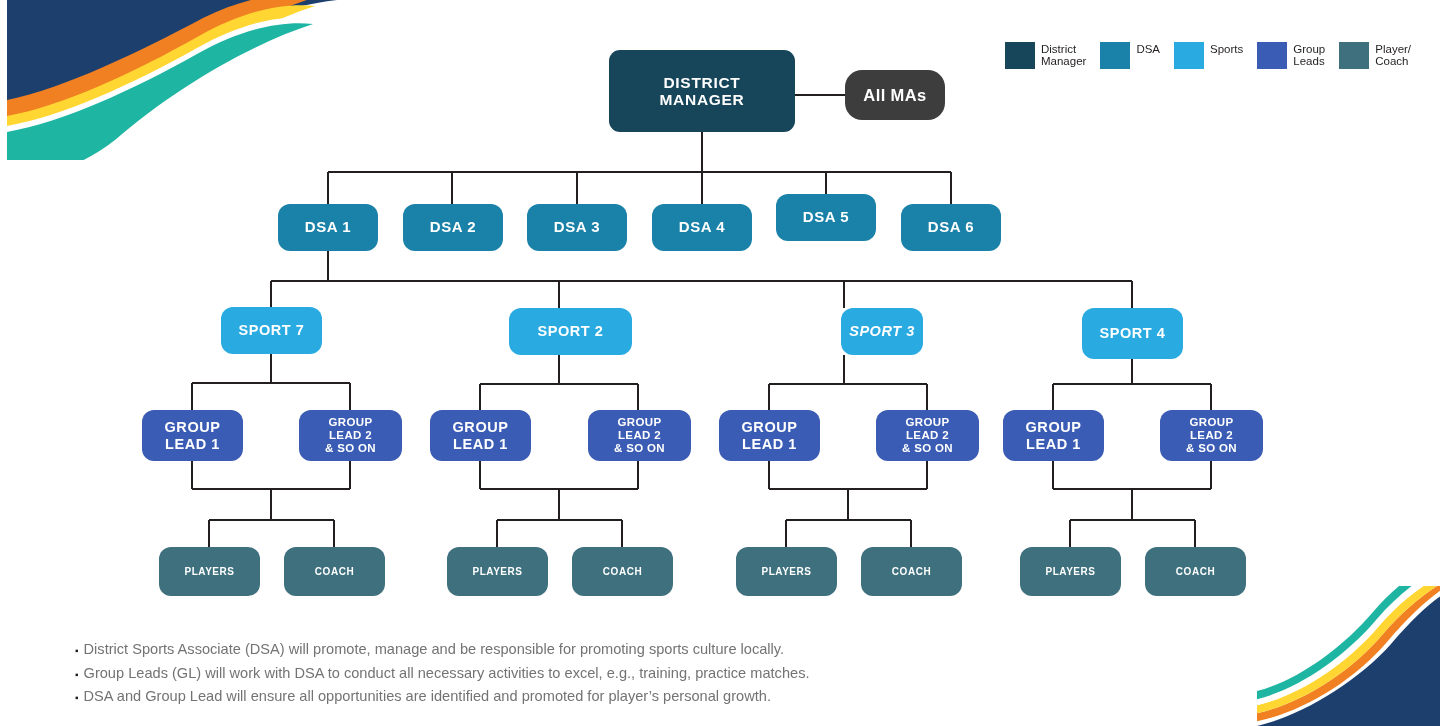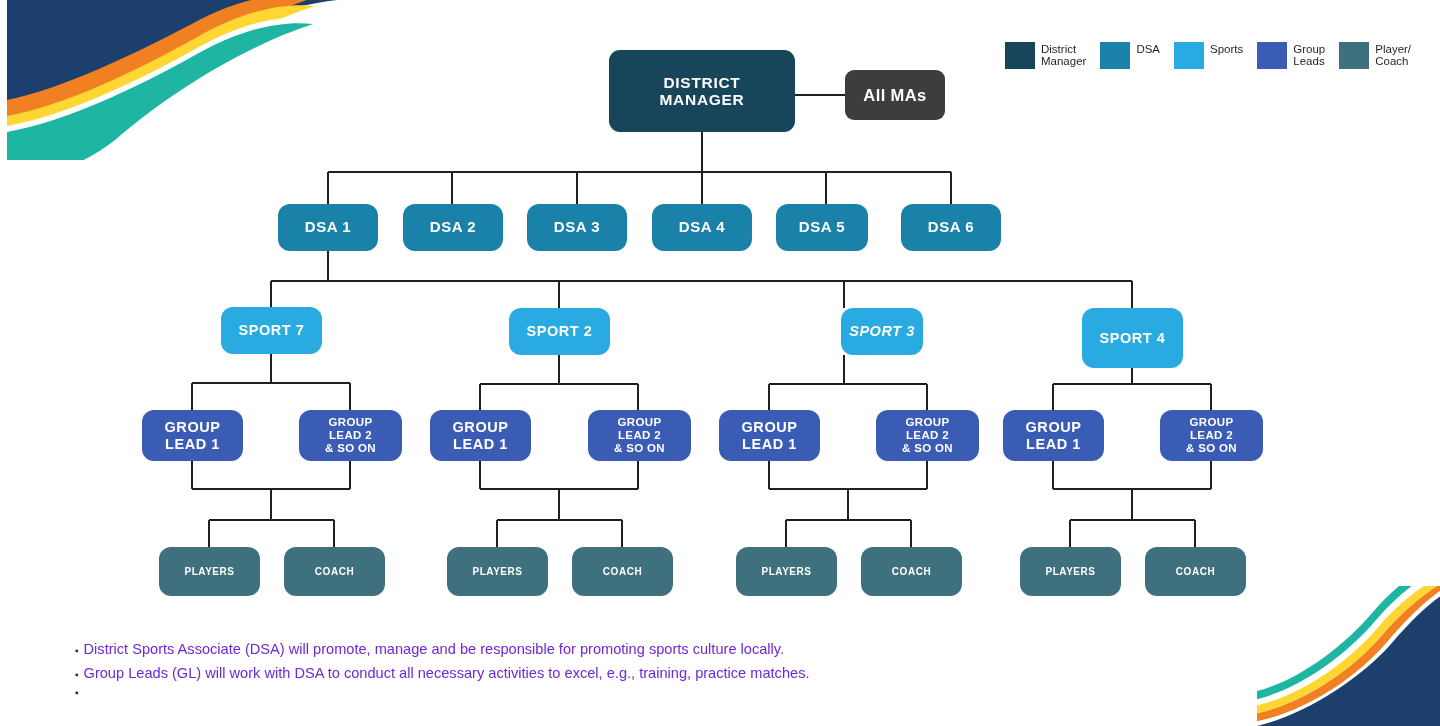--- a/index.html
+++ b/index.html
@@ -29,36 +29,36 @@
   .node{
     position:absolute;box-sizing:border-box;
     display:flex;align-items:center;justify-content:center;text-align:center;
     color:#ffffff;font-weight:bold;letter-spacing:.55px;
     border-radius:12px;z-index:3;
     font-family:"Liberation Sans","DejaVu Sans",sans-serif;
   }
   .node span{display:block;line-height:1.13;white-space:pre-line;}
 
   .n-dm{background:#17455A;border-radius:11px;font-size:15.5px;letter-spacing:.7px;}
-  .n-ma{background:#3D3D3D;border-radius:9px;font-size:16.5px;letter-spacing:.4px;}
+  .n-ma{background:#3D3D3D;border-radius:17px;font-size:16.5px;letter-spacing:.4px;}
   .n-dsa{background:#1A82A8;font-size:15px;}
   .n-sport{background:#29ABE2;font-size:14.5px;}
   .n-gl{background:#3A5CB4;font-size:14.5px;}
   .n-gl-small{background:#3A5CB4;font-size:11.5px;letter-spacing:.35px;}
   .n-pc{background:#3E707E;font-size:10px;}
 
   
   #wires{position:absolute;left:0;top:0;width:1440px;height:726px;z-index:1;}
 
   
   #notes{position:absolute;left:68px;top:641px;width:900px;}
   .note-row{display:flex;align-items:baseline;margin-bottom:7.5px;}
   .note-bullet{color:#231f20;font-size:10px;line-height:1;margin-right:5px;}
   .note-text{
-    font-size:14.6px;line-height:16px;color:#6d28d9;
+    font-size:14.6px;line-height:16px;color:#737373;
     font-family:"Liberation Sans","DejaVu Sans",sans-serif;
   }
 </style>
 </head>
 <body>
 
 <div id="stage">
 
   <svg id="swoosh-tl" class="swoosh" viewBox="0 0 330 160">
     <path d="M0,0 L330,0 C250,10 150,48 78,105 C40,135 16,152 0,160 Z" fill="#1C3F6E"></path>
@@ -192,37 +192,37 @@
   </div>
   <div class="node n-dsa" style="left:396px;top:204px;width:100px;height:47px;justify-content:center;">
     <span>DSA 2</span>
   </div>
   <div class="node n-dsa" style="left:520px;top:204px;width:100px;height:47px;">
     <span>DSA 3</span>
   </div>
   <div class="node n-dsa" style="left:645px;top:204px;width:100px;height:47px;">
     <span>DSA 4</span>
   </div>
-  <div class="node n-dsa" style="left:769px;top:204px;width:92px;height:47px;">
+  <div class="node n-dsa" style="left:769px;top:194px;width:100px;height:47px;">
     <span>DSA 5</span>
   </div>
   <div class="node n-dsa" style="left:894px;top:204px;width:100px;height:47px;">
     <span>DSA 6</span>
   </div>
 
   <div class="node n-sport" style="left:214px;top:307px;width:101px;height:47px;">
     <span>SPORT 7</span>
   </div>
-  <div class="node n-sport" style="left:502px;top:308px;width:101px;height:47px;">
+  <div class="node n-sport" style="left:502px;top:308px;width:123px;height:47px;">
     <span>SPORT 2</span>
   </div>
   <div class="node n-sport" style="left:834px;top:308px;width:82px;height:47px;font-style:italic;">
     <span>SPORT 3</span>
   </div>
-  <div class="node n-sport" style="left:1075px;top:308px;width:101px;height:60px;">
+  <div class="node n-sport" style="left:1075px;top:308px;width:101px;height:51px;">
     <span>SPORT 4</span>
   </div>
 
   <div class="node n-gl" style="left:135px;top:410px;width:101px;height:51px;">
     <span>GROUP
 LEAD 1</span>
   </div>
   <div class="node n-gl-small" style="left:292px;top:410px;width:103px;height:51px;">
     <span>GROUP
 LEAD 2
@@ -285,16 +285,17 @@
     <div class="note-row">
       <span class="note-bullet">▪</span>
       <span class="note-text">District Sports Associate (DSA) will promote, manage and be responsible for promoting sports culture locally.</span>
     </div>
     <div class="note-row">
       <span class="note-bullet">▪</span>
       <span class="note-text">Group Leads (GL) will work with DSA to conduct all necessary activities to excel, e.g., training, practice matches.</span>
     </div>
     <div class="note-row">
       <span class="note-bullet">▪</span>
+      <span class="note-text">DSA and Group Lead will ensure all opportunities are identified and promoted for player’s personal growth.</span>
     </div>
   </div>
 
 </div>
 
 </body></html>

